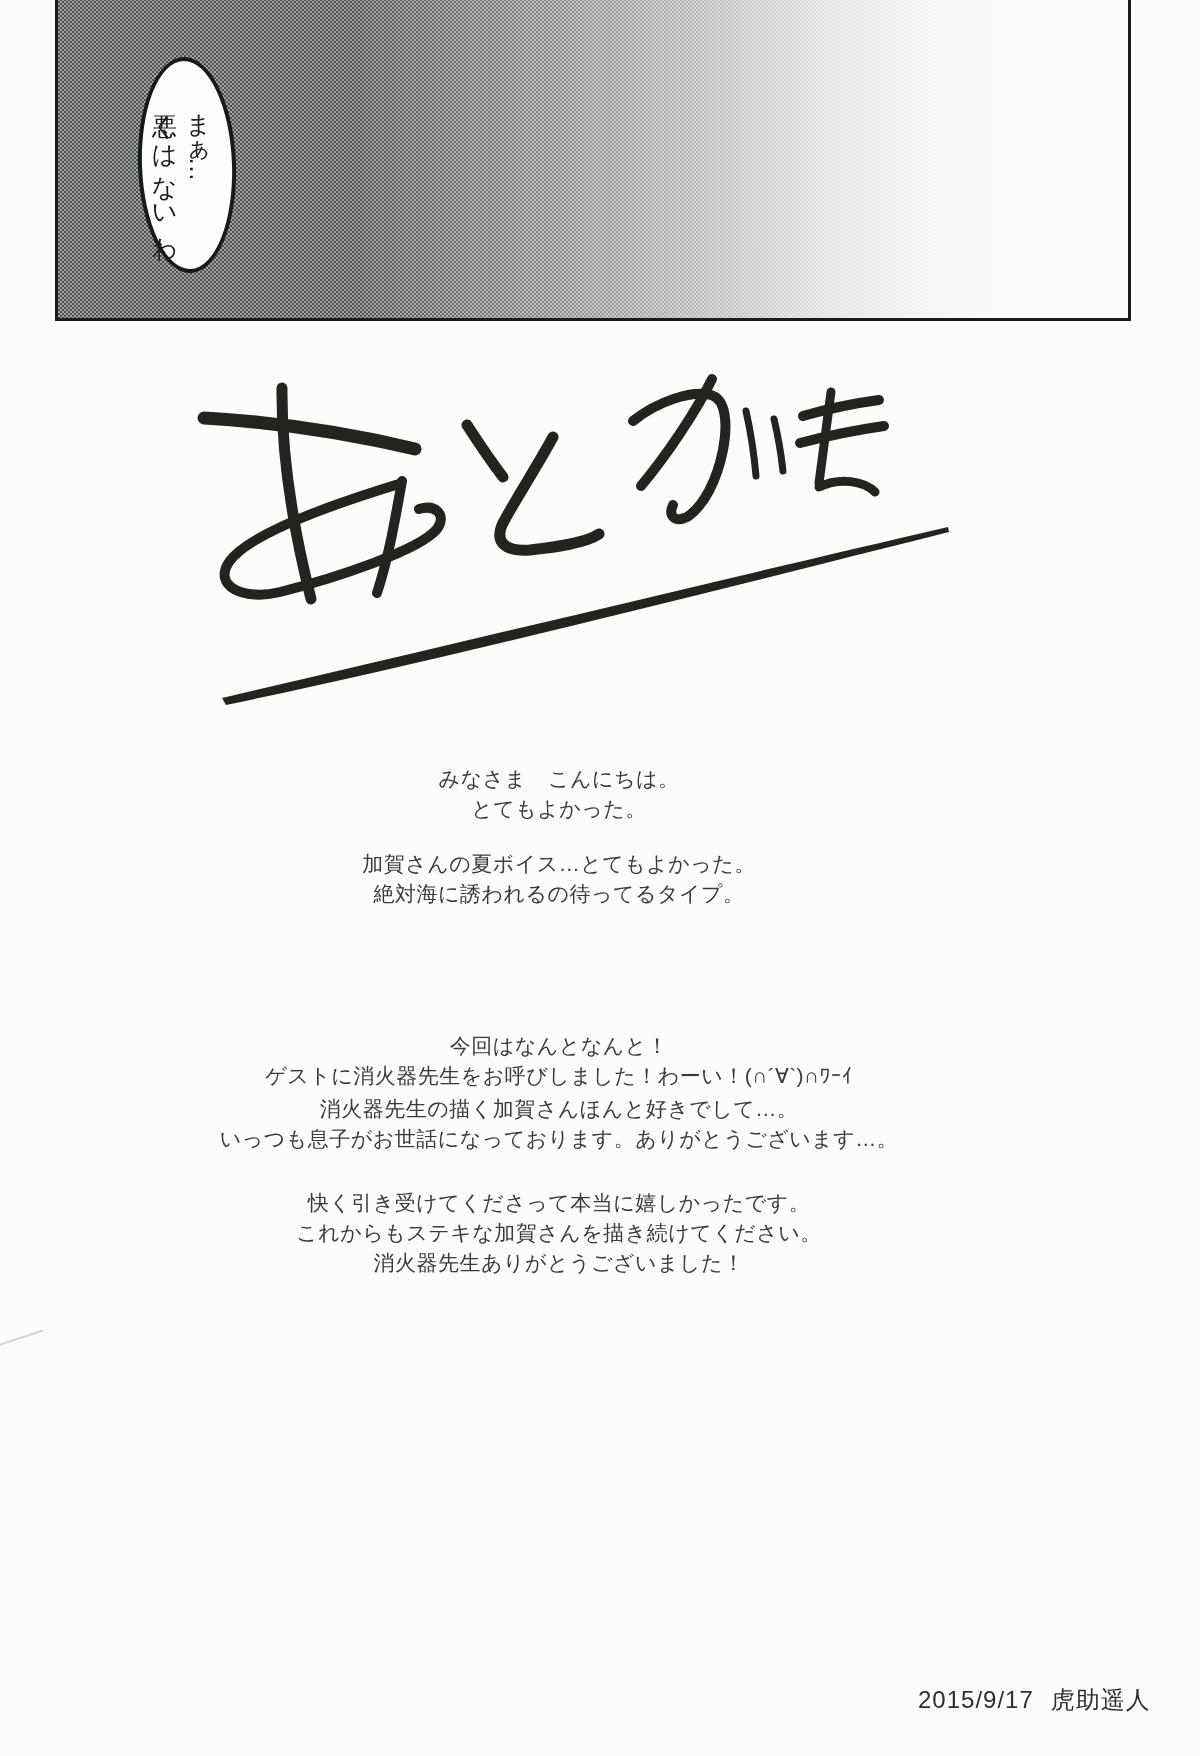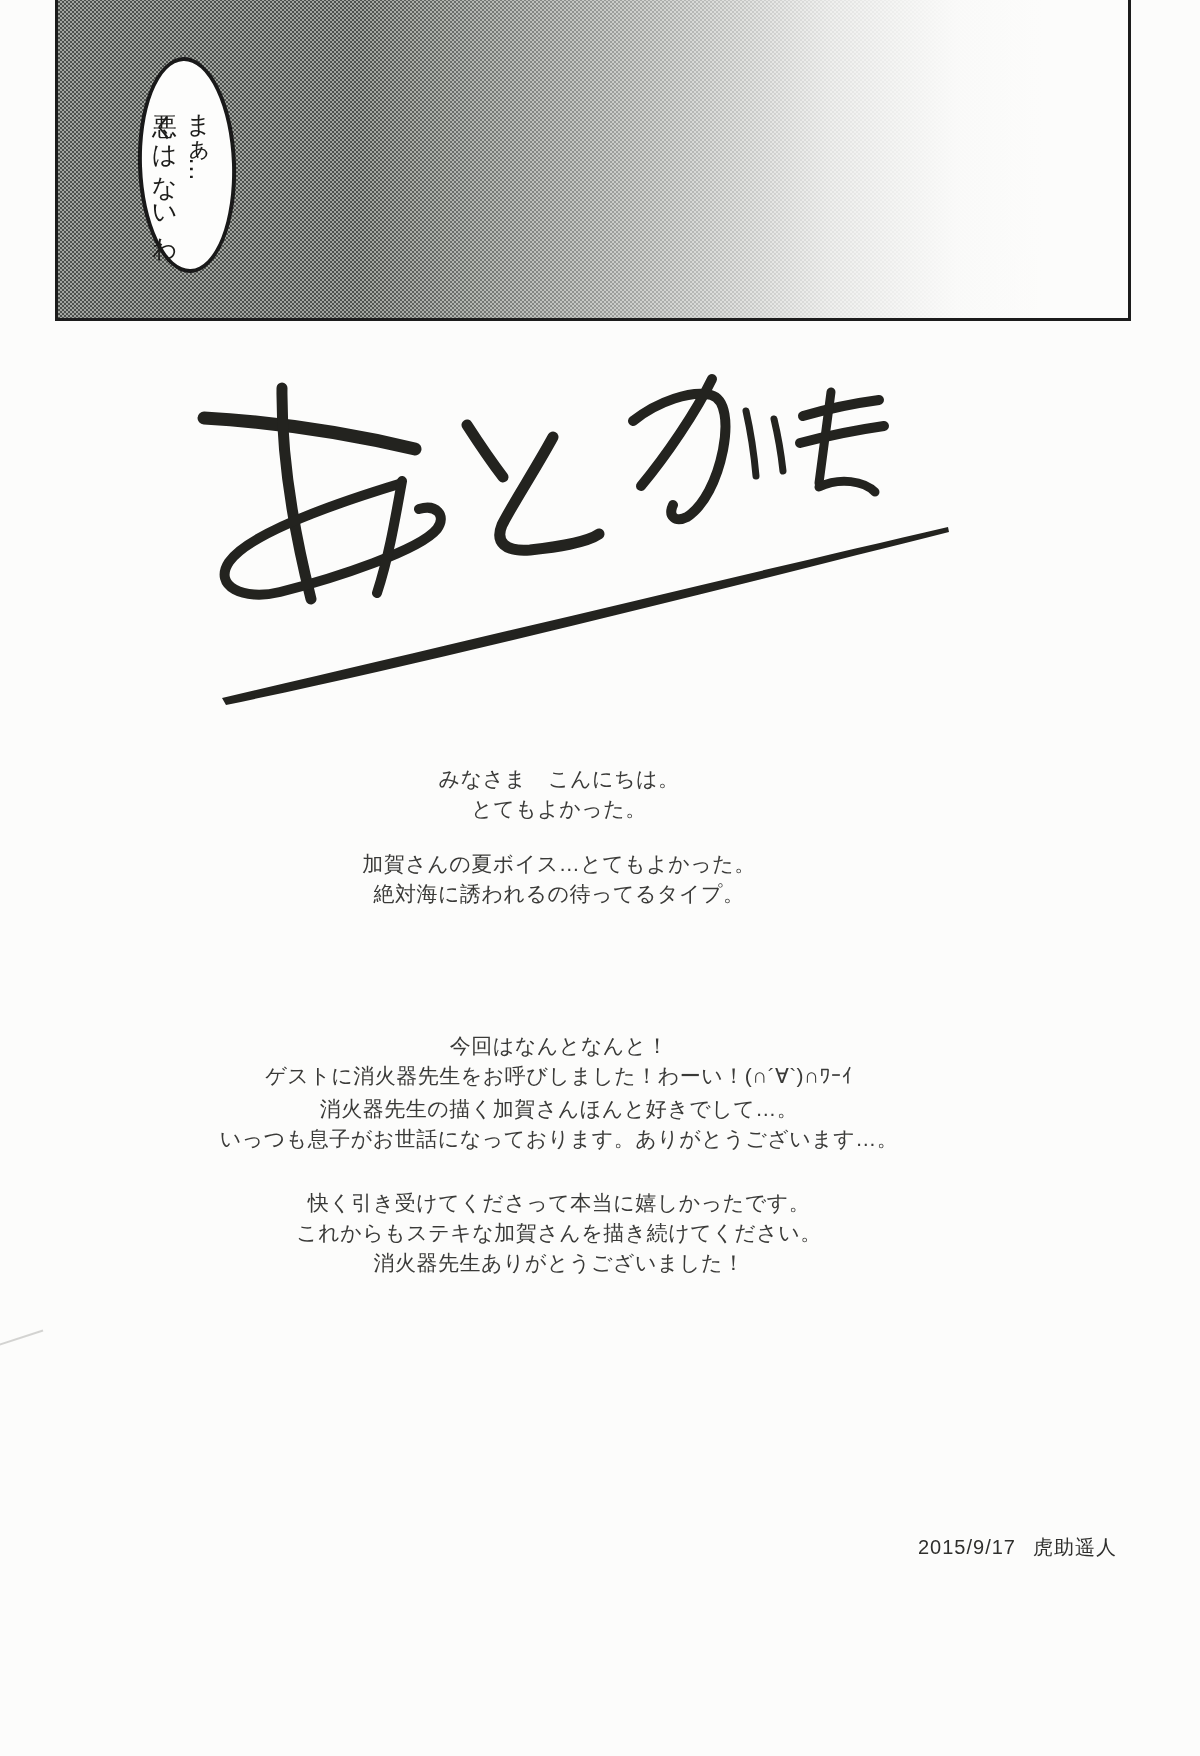--- a/index.html
+++ b/index.html
@@ -42,22 +42,22 @@
     position:absolute;left:179px;width:760px;
     font-size:21px;line-height:30px;letter-spacing:0.5px;
     color:#3a3a38;
     text-align:center;
   }
   .para div{white-space:pre;}
   .p1{top:764px;} .p2{top:849px;} .p3{top:906px;}
   .p4{top:1031px;} .p5{top:1094px;} .p6{top:1180px;margin-top:8px;} .p7{top:1314px;}
   
   .signature{
-    position:absolute;left:918px;top:1534px;
-    font-size:20px;color:#2f2f2d;letter-spacing:1px;
+    position:absolute;left:918px;top:1684px;
+    font-size:24px;color:#2f2f2d;letter-spacing:1px;
   }
   .signature .date{margin-right:17px;}
   
   .scratch{
     position:absolute;left:-4px;top:1337px;width:52px;height:24px;
     border-top:2px solid #c6c6c3;transform:rotate(-18deg);opacity:.75;
   }
 </style>
 </head>
 <body>

